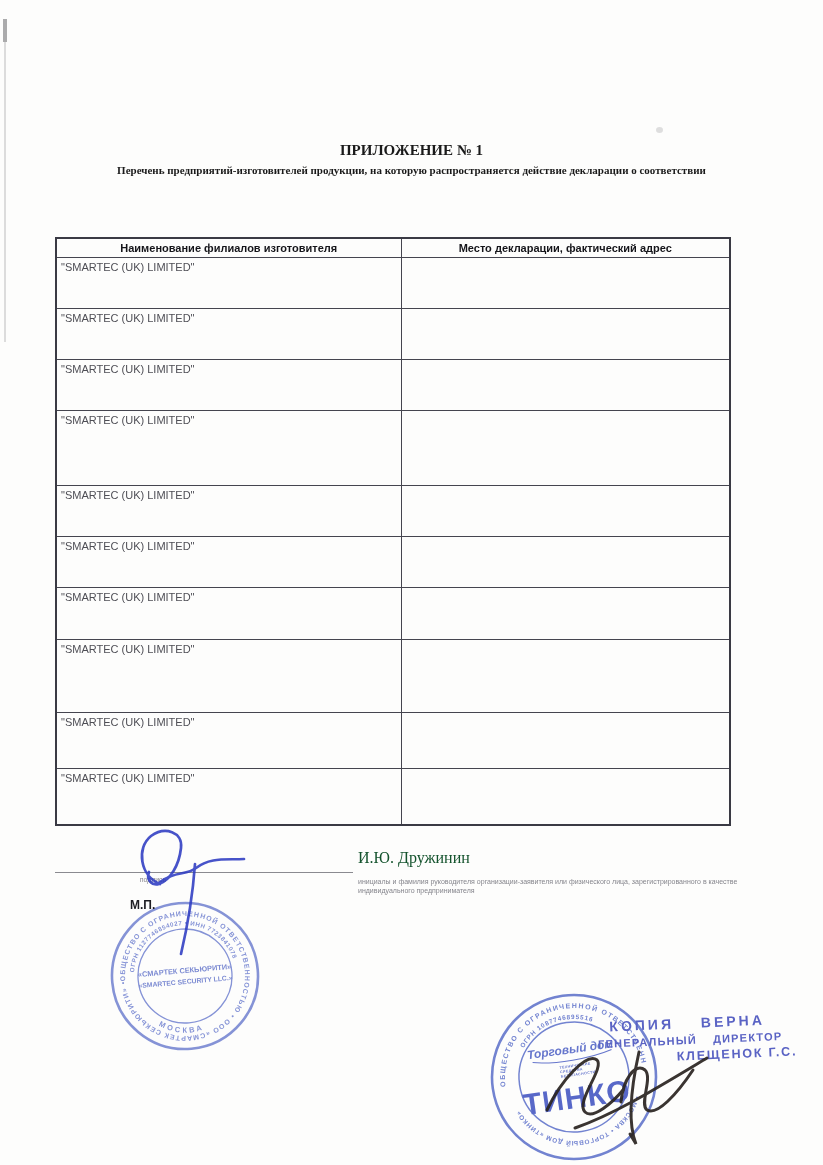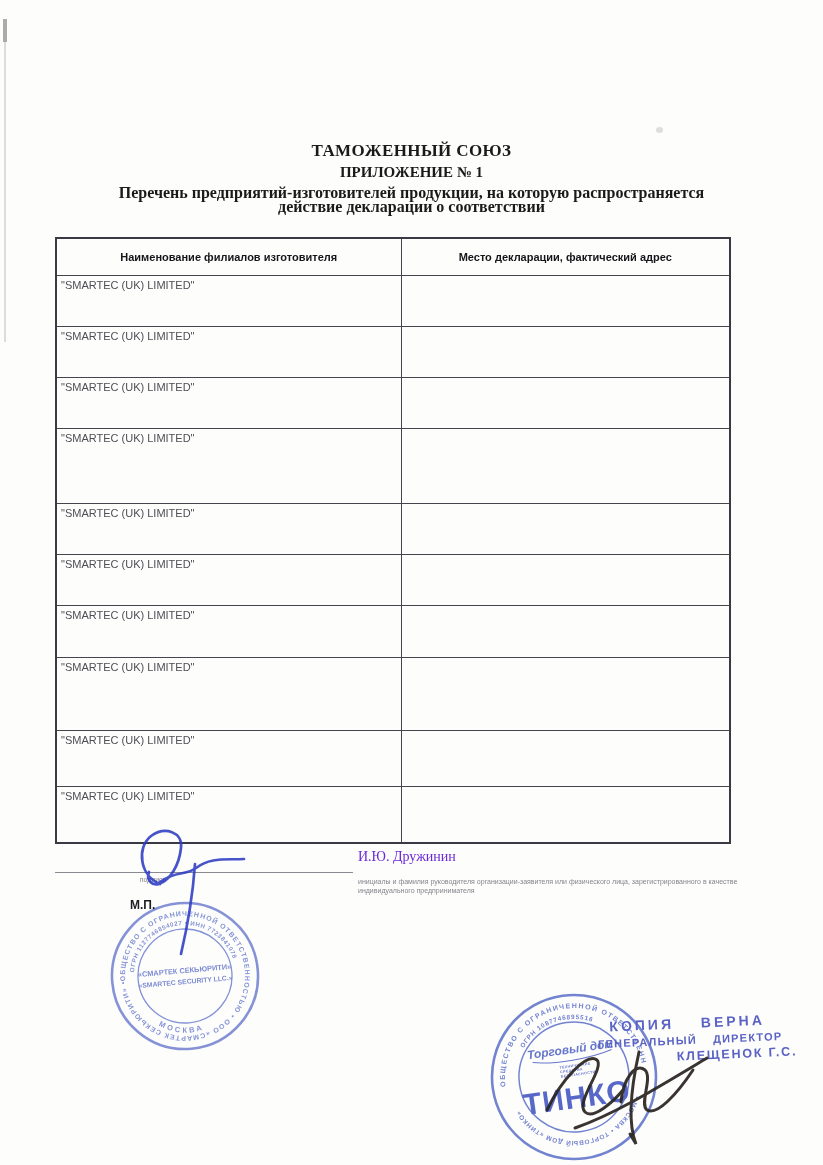--- a/index.html
+++ b/index.html
@@ -8,61 +8,60 @@
     background:#fdfdfc;
     font-family:"Liberation Sans", sans-serif;
   }
   .abs{position:absolute;}
   
   .titles{left:0;top:140px;width:823px;text-align:center;
     font-family:"Liberation Serif", serif;font-weight:bold;color:#1a1a1a;}
   .t1{font-size:17px;letter-spacing:.4px;line-height:22px;}
   .t2{font-size:15px;line-height:20px;}
   .t3{font-size:15px;line-height:20px;}
-  .subtitle{margin:4px auto 4px;width:644px;font-size:16px;line-height:13.5px;}
+  .subtitle{margin:4px auto 4px;width:644px;font-size:11px;line-height:13.5px;}
   
   table.doc{
     position:absolute;left:55px;top:237px;width:674px;
     border-collapse:collapse;table-layout:fixed;
     border:2px solid #3a3a44;
   }
   table.doc th, table.doc td{
     border:1px solid #45454f;
     font-size:11px;vertical-align:top;overflow:hidden;
   }
   table.doc th{
     height:16px;font-weight:bold;color:#15151a;
-    text-align:center;vertical-align:middle;padding:10px 2px;
+    text-align:center;vertical-align:middle;padding:1px 2px;
   }
   table.doc td{color:#4e4e55;padding:3px 4px 0 4px;text-align:left;font-weight:normal;}
   
   .rule{background:#8a8a90;height:1px;}
   .tinytext{font-size:7px;color:#85858c;line-height:8.5px;}
-  .sig-name{font-family:"Liberation Serif", serif;font-size:14px;color:#6d28d9;}
+  .sig-name{font-family:"Liberation Serif", serif;font-size:16px;color:#14532d;}
   .mp{font-size:12px;font-weight:bold;color:#1d1d22;z-index:30;}
   
   svg text{font-family:"Liberation Sans", sans-serif;}
   .copy-stamp{
     width:228px;color:#5a63c4;font-weight:bold;transform:rotate(-2.5deg);
     z-index:40;
   }
   .copy-l1{font-size:14px;letter-spacing:3px;word-spacing:20px;padding-left:12px;white-space:nowrap;}
   .copy-l2{font-size:11px;letter-spacing:1.2px;word-spacing:12px;margin-top:3px;white-space:nowrap;}
   .copy-l3{font-size:12.5px;letter-spacing:1.8px;margin-top:3px;margin-left:78px;white-space:nowrap;}
   .artifact{background:#8f8f92;}
 </style>
 </head>
 <body>
 
 <div class="abs artifact" style="left:3px;top:19px;width:4px;height:23px;opacity:.75;"></div>
 <div class="abs" style="left:4px;top:42px;width:2px;height:300px;background:#dcdcdc;"></div>
 <div class="abs" style="left:656px;top:127px;width:7px;height:6px;background:#dedede;border-radius:50%;"></div>
 
 <div class="abs titles">
-  <div class="t1">ТАМОЖЕННЫЙ СОЮЗ</div>
   <div class="t2">ПРИЛОЖЕНИЕ № 1</div>
   <div class="subtitle">Перечень предприятий-изготовителей продукции, на которую распространяется действие декларации о соответствии</div>
 </div>
 
 <table class="doc">
   <colgroup>
       <col style="width:345px">
       <col style="width:329px">
     </colgroup>
   <thead>

